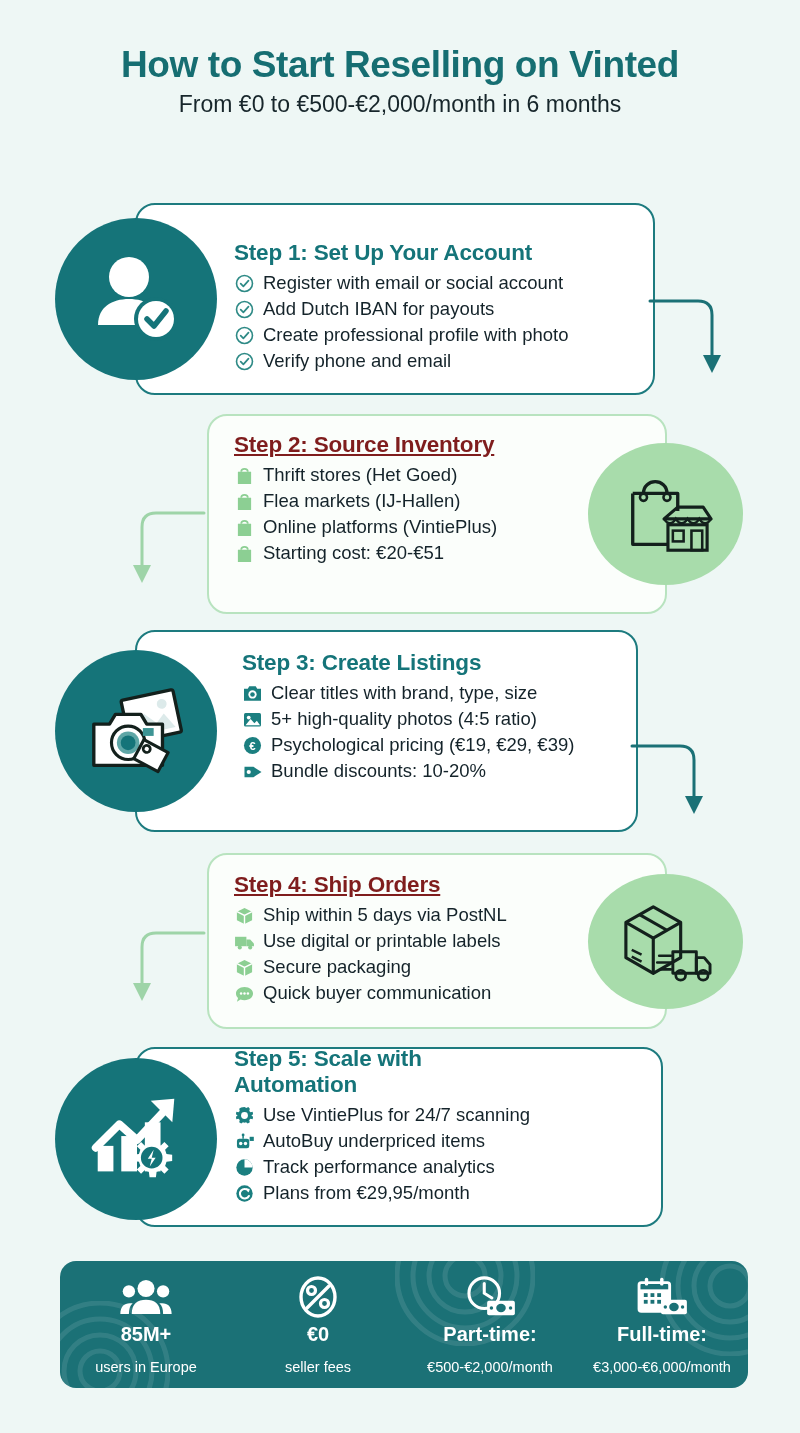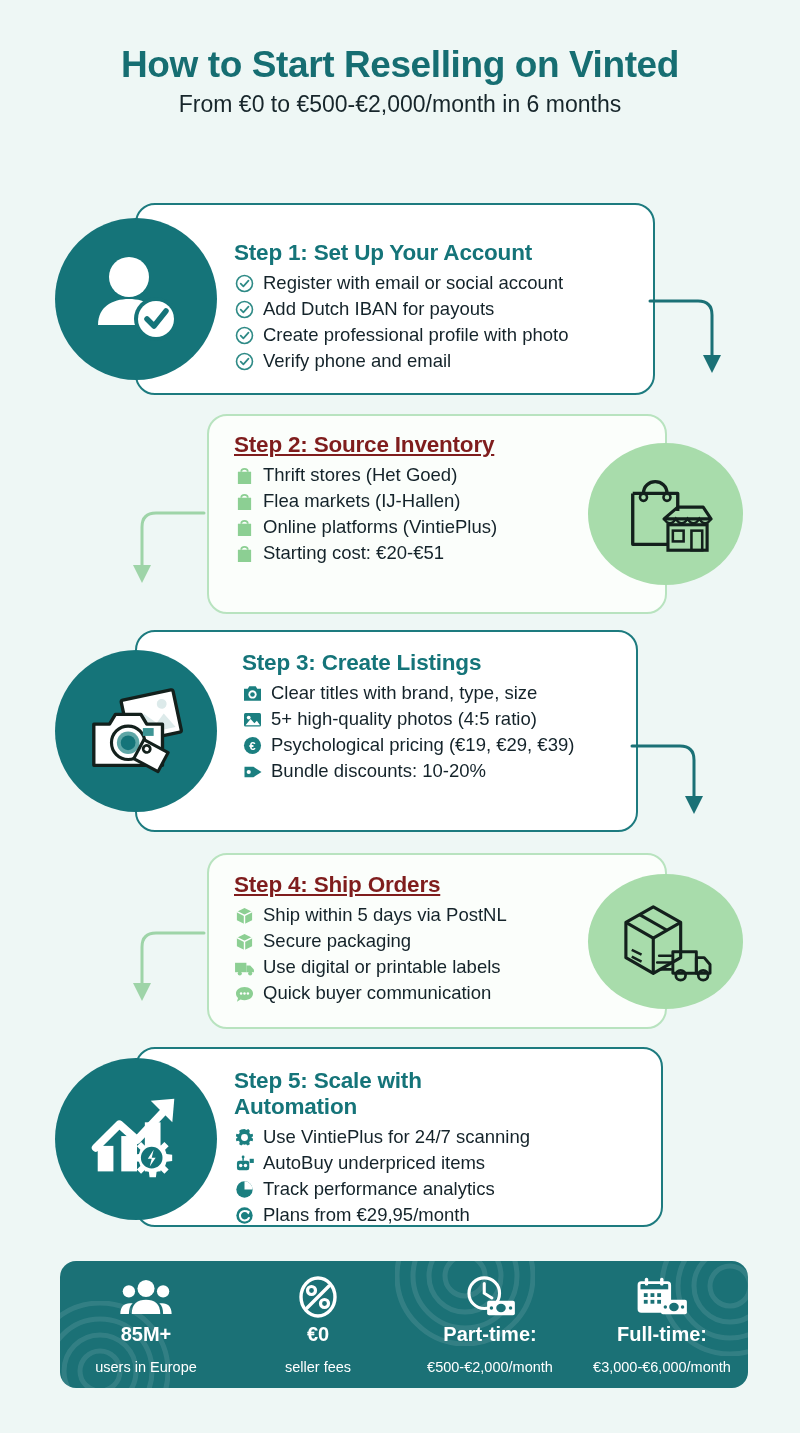--- a/index.html
+++ b/index.html
@@ -313,38 +313,38 @@
             <svg width="19" height="19" viewBox="0 0 20 20">
                 <path d="M2,6 L10,2 L18,6 L18,15 L10,19 L2,15 Z" fill="#8ccf93"></path>
                 <path d="M2,6 L10,10 L18,6" fill="none" stroke="#fff" stroke-width="1.5"></path>
                 <path d="M10,10 L10,19" stroke="#fff" stroke-width="1.5"></path>
               </svg>
           </span>
           <span class="btxt">Ship within 5 days via PostNL</span>
         </li>
         <li>
           <span class="bico">
-            <svg width="19" height="19" viewBox="0 0 20 20">
-                <path d="M2,6 L10,2 L18,6 L18,15 L10,19 L2,15 Z" fill="#8ccf93"></path>
-                <path d="M2,6 L10,10 L18,6" fill="none" stroke="#fff" stroke-width="1.5"></path>
-                <path d="M10,10 L10,19" stroke="#fff" stroke-width="1.5"></path>
-              </svg>
-          </span>
-          <span class="btxt">Secure packaging</span>
-        </li>
-        <li>
-          <span class="bico">
             <svg width="21" height="17" viewBox="0 0 22 18">
                 <path d="M1,4 L13,4 L13,14 L1,14 Z" fill="#8ccf93"></path>
                 <path d="M13,7 L17,7 L21,11 L21,14 L13,14 Z" fill="#8ccf93"></path>
                 <circle cx="6" cy="15.4" r="2.2" fill="#8ccf93"></circle>
                 <circle cx="17" cy="15.4" r="2.2" fill="#8ccf93"></circle>
               </svg>
           </span>
           <span class="btxt">Use digital or printable labels</span>
+        </li>
+        <li>
+          <span class="bico">
+            <svg width="19" height="19" viewBox="0 0 20 20">
+                <path d="M2,6 L10,2 L18,6 L18,15 L10,19 L2,15 Z" fill="#8ccf93"></path>
+                <path d="M2,6 L10,10 L18,6" fill="none" stroke="#fff" stroke-width="1.5"></path>
+                <path d="M10,10 L10,19" stroke="#fff" stroke-width="1.5"></path>
+              </svg>
+          </span>
+          <span class="btxt">Secure packaging</span>
         </li>
         <li>
           <span class="bico">
             <svg width="19" height="18" viewBox="0 0 20 19">
                 <path d="M10,2 C15.5,2 19,5.2 19,9 C19,12.8 15.5,16 10,16 C8.4,16 7,15.8 5.8,15.3 L2,17.6 L3.2,13.8 C1.8,12.5 1,10.8 1,9 C1,5.2 4.5,2 10,2 Z" fill="#8ccf93"></path>
                 <circle cx="6.4" cy="9" r="1.3" fill="#fff"></circle>
                 <circle cx="10" cy="9" r="1.3" fill="#fff"></circle>
                 <circle cx="13.6" cy="9" r="1.3" fill="#fff"></circle>
               </svg>
           </span>
@@ -363,21 +363,21 @@
         <path d="M64,88 L64,38 L80,38 L80,88 Z" fill="#fff"></path>
         <path d="M14,64 L38,40 L56,56 L88,22" fill="none" stroke="#fff" stroke-width="8" stroke-linecap="round" stroke-linejoin="round"></path>
         <polygon points="70,16 94,14 92,38" fill="#fff"></polygon>
         <g transform="translate(76,76)">
           <path d="M0,-22 L6,-20 L11,-25 L17,-19 L12,-14 L14,-8 L22,-7 L22,2 L14,3 L12,9 L17,14 L11,20 L6,15 L0,17 L-1,25 L-10,25 L-11,17 L-17,15 L-22,20 L-28,14 L-23,9 L-25,3 L-33,2 L-33,-7 L-25,-8 L-23,-14 L-28,-19 L-22,-25 L-17,-20 L-11,-22 L-10,-30 L-1,-30 Z" fill="#fff" transform="scale(0.72)"></path>
           <circle cx="-5" cy="-2" r="11" fill="#157479"></circle>
           <path d="M-3,-10 L-9,-1 L-5,-1 L-7,7 L-1,-2 L-5,-2 Z" fill="#fff"></path>
         </g>
       </svg>
     </div>
-    <div class="card-body" style="left:234px; top:1068px;">
+    <div class="card-body" style="left:234px; top:1046px;">
       <div class="step-title">Step 5: Scale with Automation</div>
       <ul class="bullets">
         <li>
           <span class="bico">
             <svg width="19" height="19" viewBox="0 0 20 20">
                 <path d="M10,1 L12,2 L14,1 L15.6,3 L15,5.2 L16.4,6.6 L18.6,6 L19,8.6 L17.2,10 L19,11.4 L18.6,14 L16.4,13.4 L15,14.8 L15.6,17 L13.4,18.4 L11.6,17 L10,17.6 L8.4,17 L6.6,18.4 L4.4,17 L5,14.8 L3.6,13.4 L1.4,14 L1,11.4 L2.8,10 L1,8.6 L1.4,6 L3.6,6.6 L5,5.2 L4.4,3 L6.4,1.6 Z" fill="#1b7f80"></path>
                 <circle cx="10" cy="10" r="3.6" fill="#fff"></circle>
               </svg>
           </span>
           <span class="btxt">Use VintiePlus for 24/7 scanning</span>

